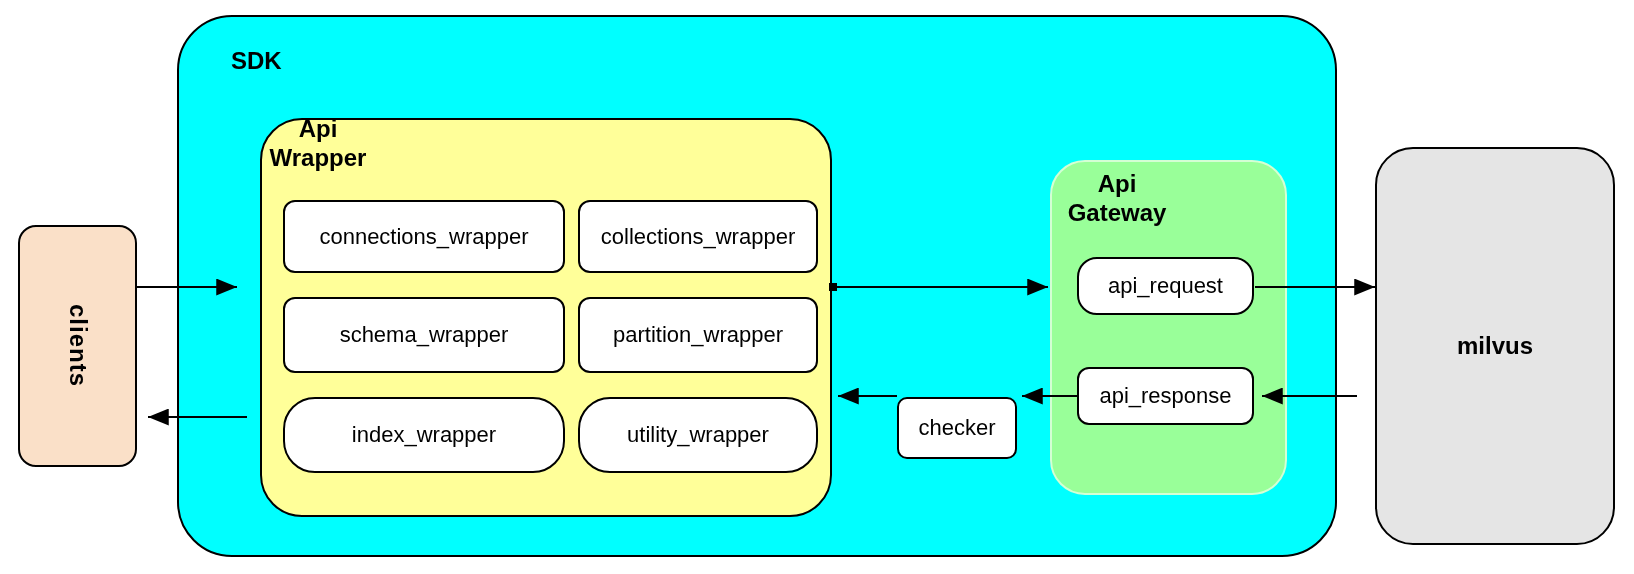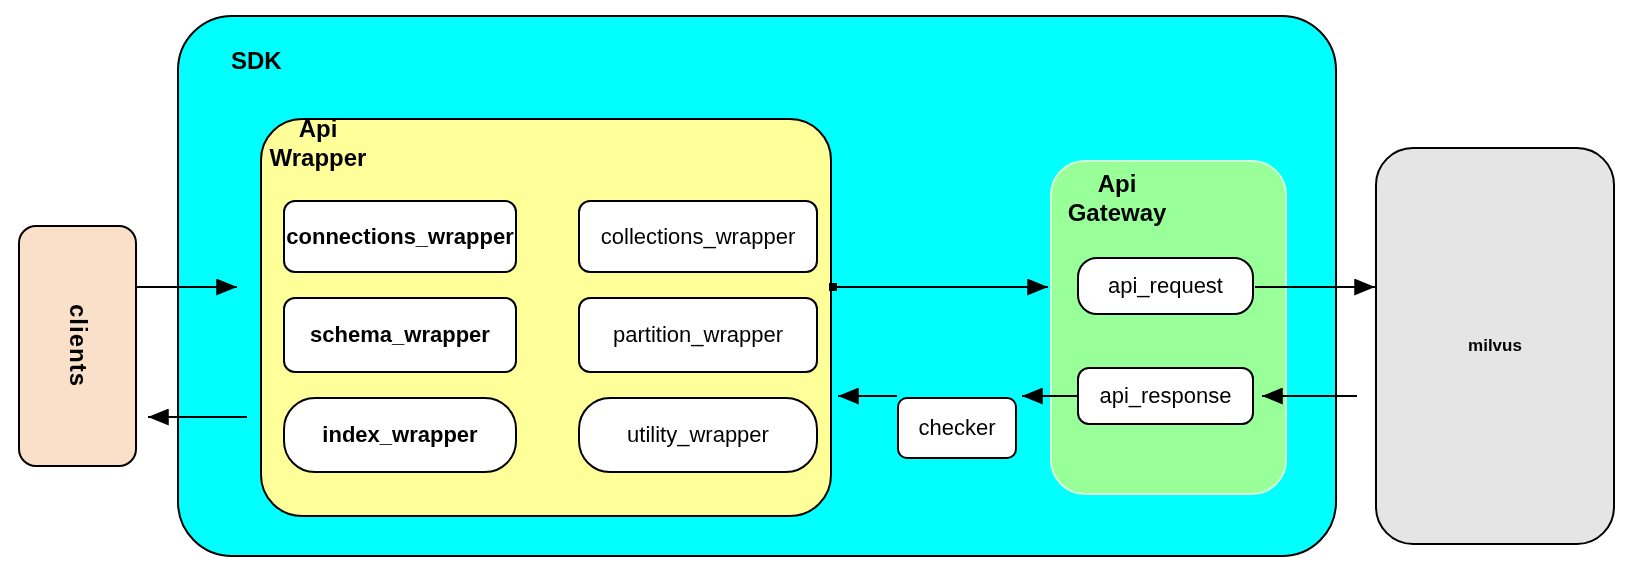--- a/index.html
+++ b/index.html
@@ -59,21 +59,21 @@
     font-size: 24px;
     letter-spacing: 1px;
   }
   
   .leaf {
     background: #ffffff;
     border-radius: 12px;
     font-size: 22px;
     white-space: nowrap;
   }
-  .col1 { left: 283px; width: 234px; font-weight: bold; }
+  .col1 { left: 283px; width: 282px; }
   .col2 { left: 578px; width: 240px; }
   .row1 { top: 200px; height: 73px; }
   .row2 { top: 297px; height: 76px; }
   .row3 { top: 397px; height: 76px; border-radius: 32px; }
   .api-request  { left: 1077px; top: 257px; width: 177px; height: 58px; border-radius: 20px; }
   .api-response { left: 1077px; top: 367px; width: 177px; height: 58px; }
   .checker { left: 897px; top: 365px; width: 120px; height: 62px; border-radius: 10px; margin-top: 32px; }
   
   .title {
     position: absolute;
@@ -90,21 +90,21 @@
     text-align: center;
     white-space: pre-line;
   }
   .gateway-title {
     left: 1047px; top: 169px; width: 140px;
     font-size: 24px; line-height: 29px;
     text-align: center;
     white-space: pre-line;
   }
   .milvus .btext, .leaf span { font-size: inherit; }
-  .milvus { font-weight: bold; font-size: 17px; }
+  .milvus { font-weight: bold; font-size: 24px; }
   .edges {
     position: absolute;
     left: 0; top: 0;
     width: 1634px; height: 574px;
     pointer-events: none;
   }
   .edges line { stroke: #000000; stroke-width: 2; }
 </style>
 </head>
 <body>

